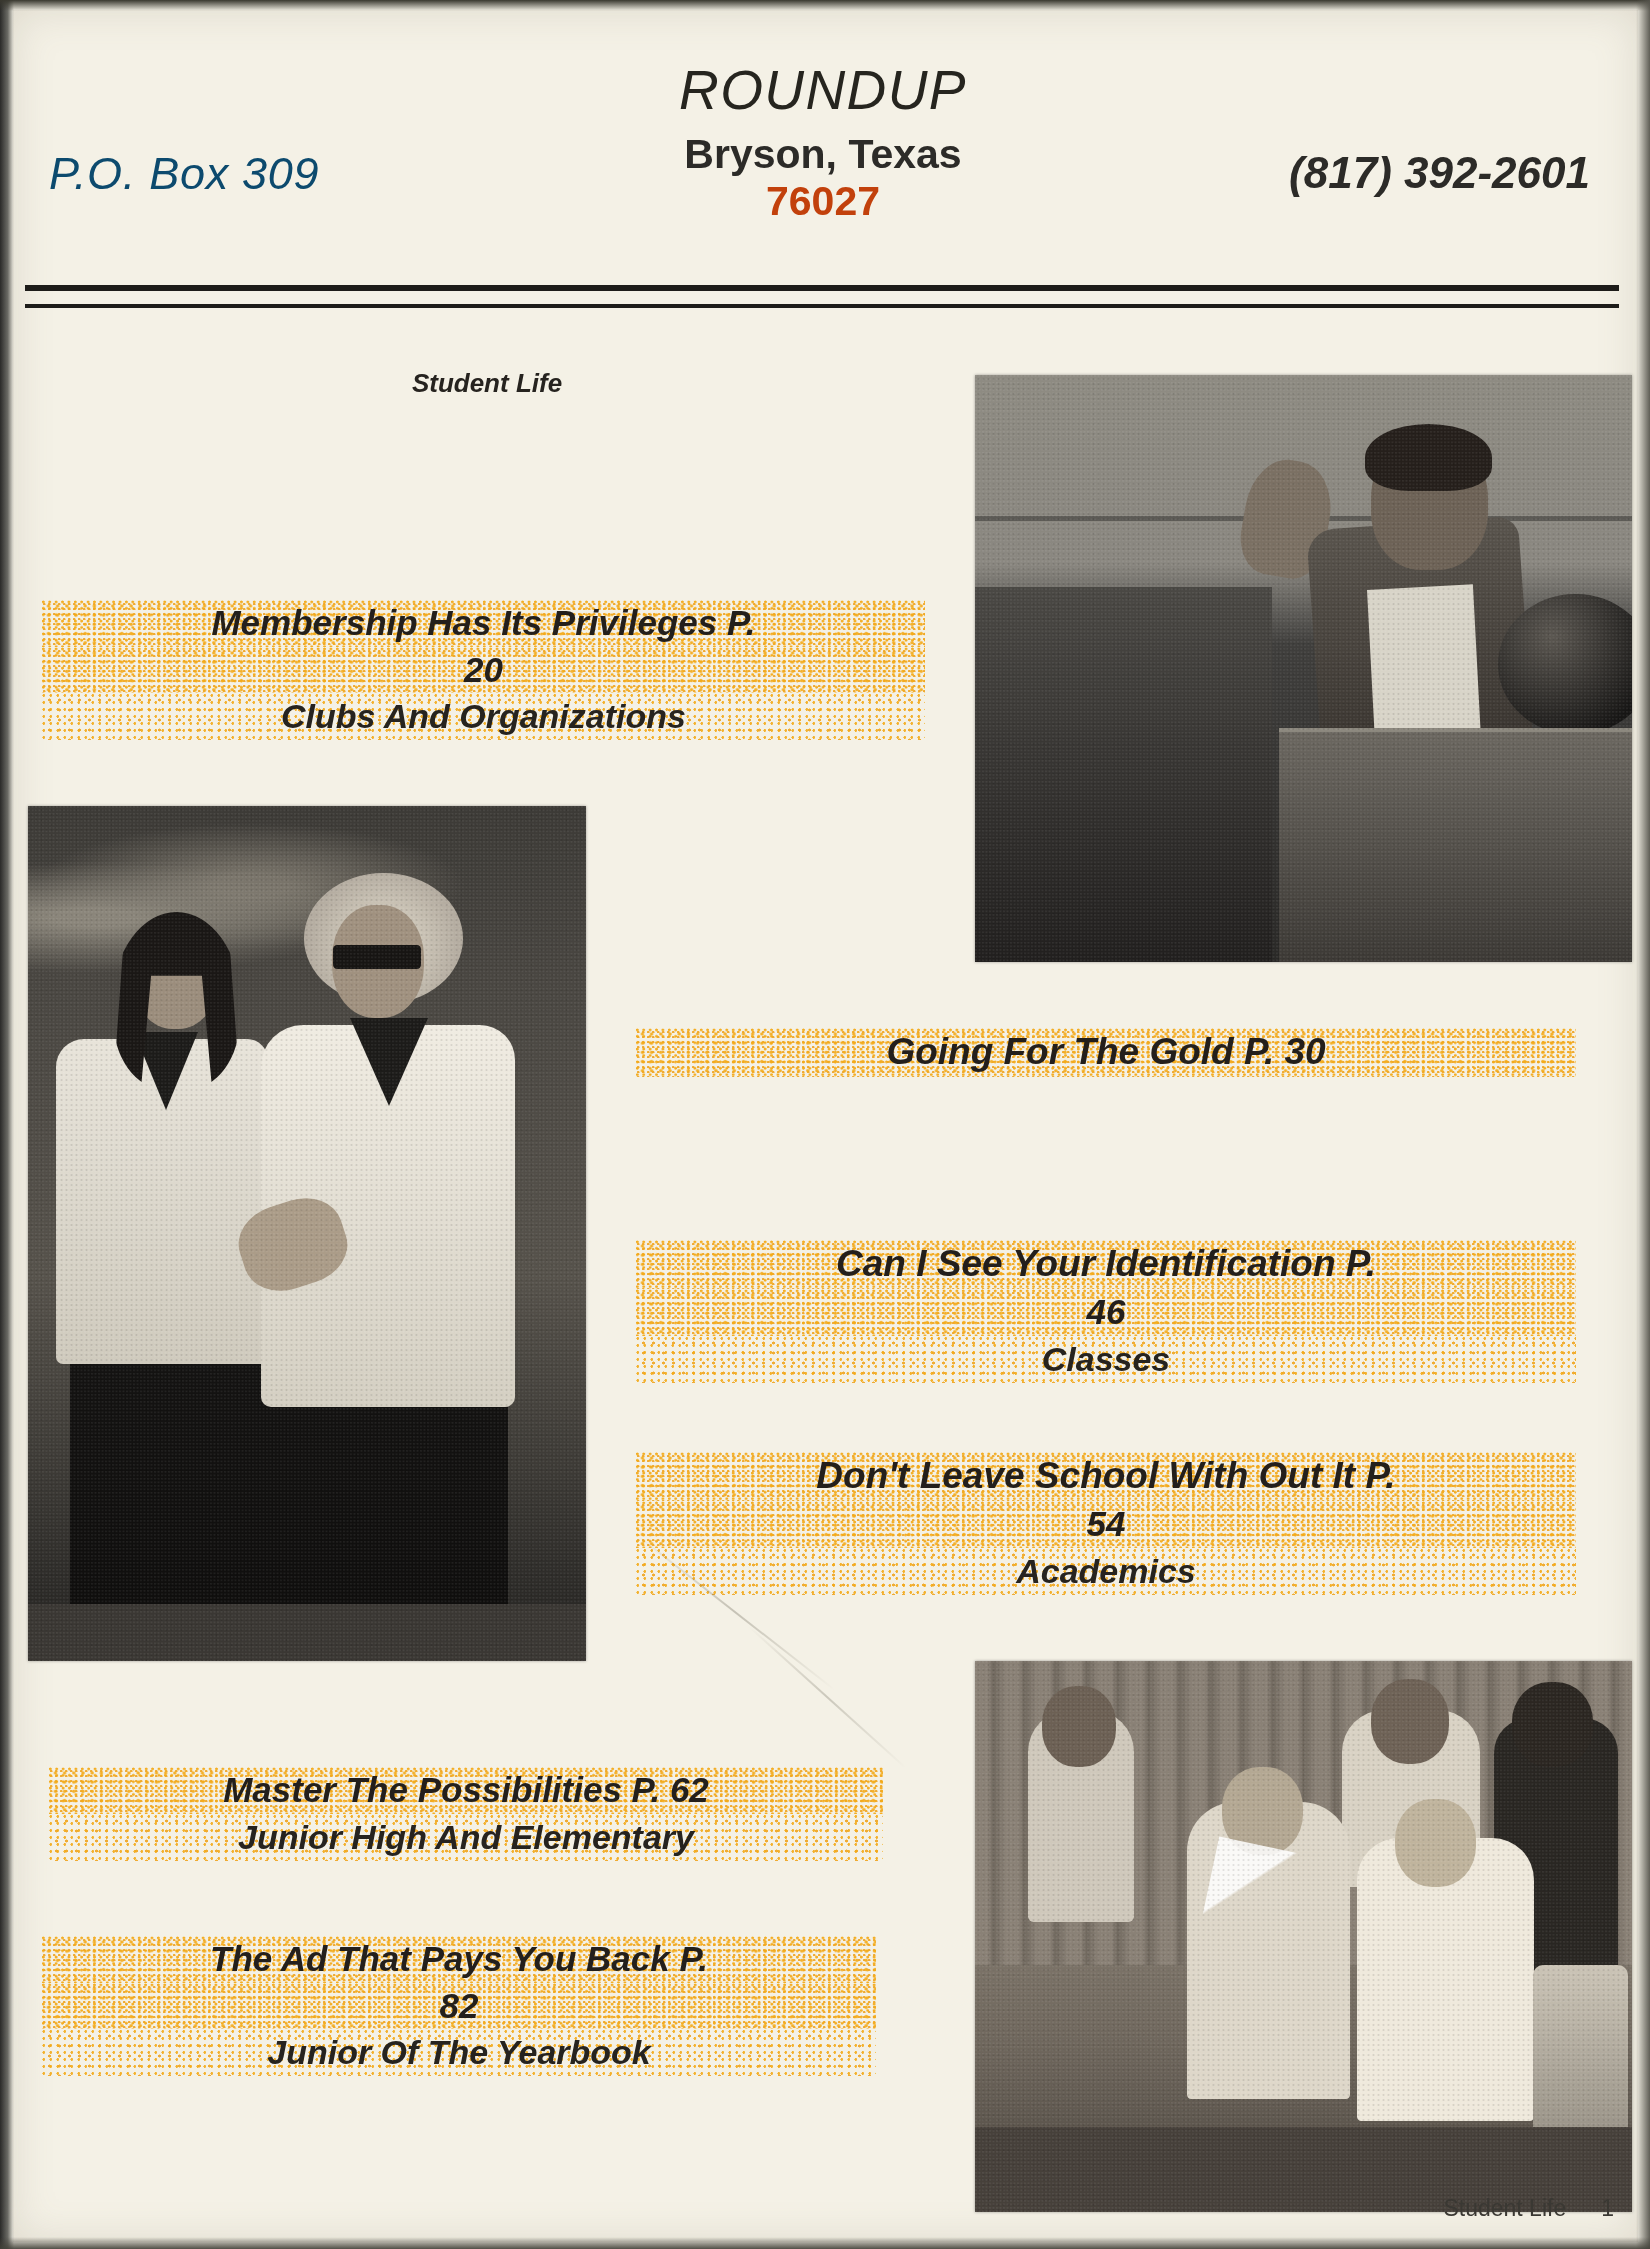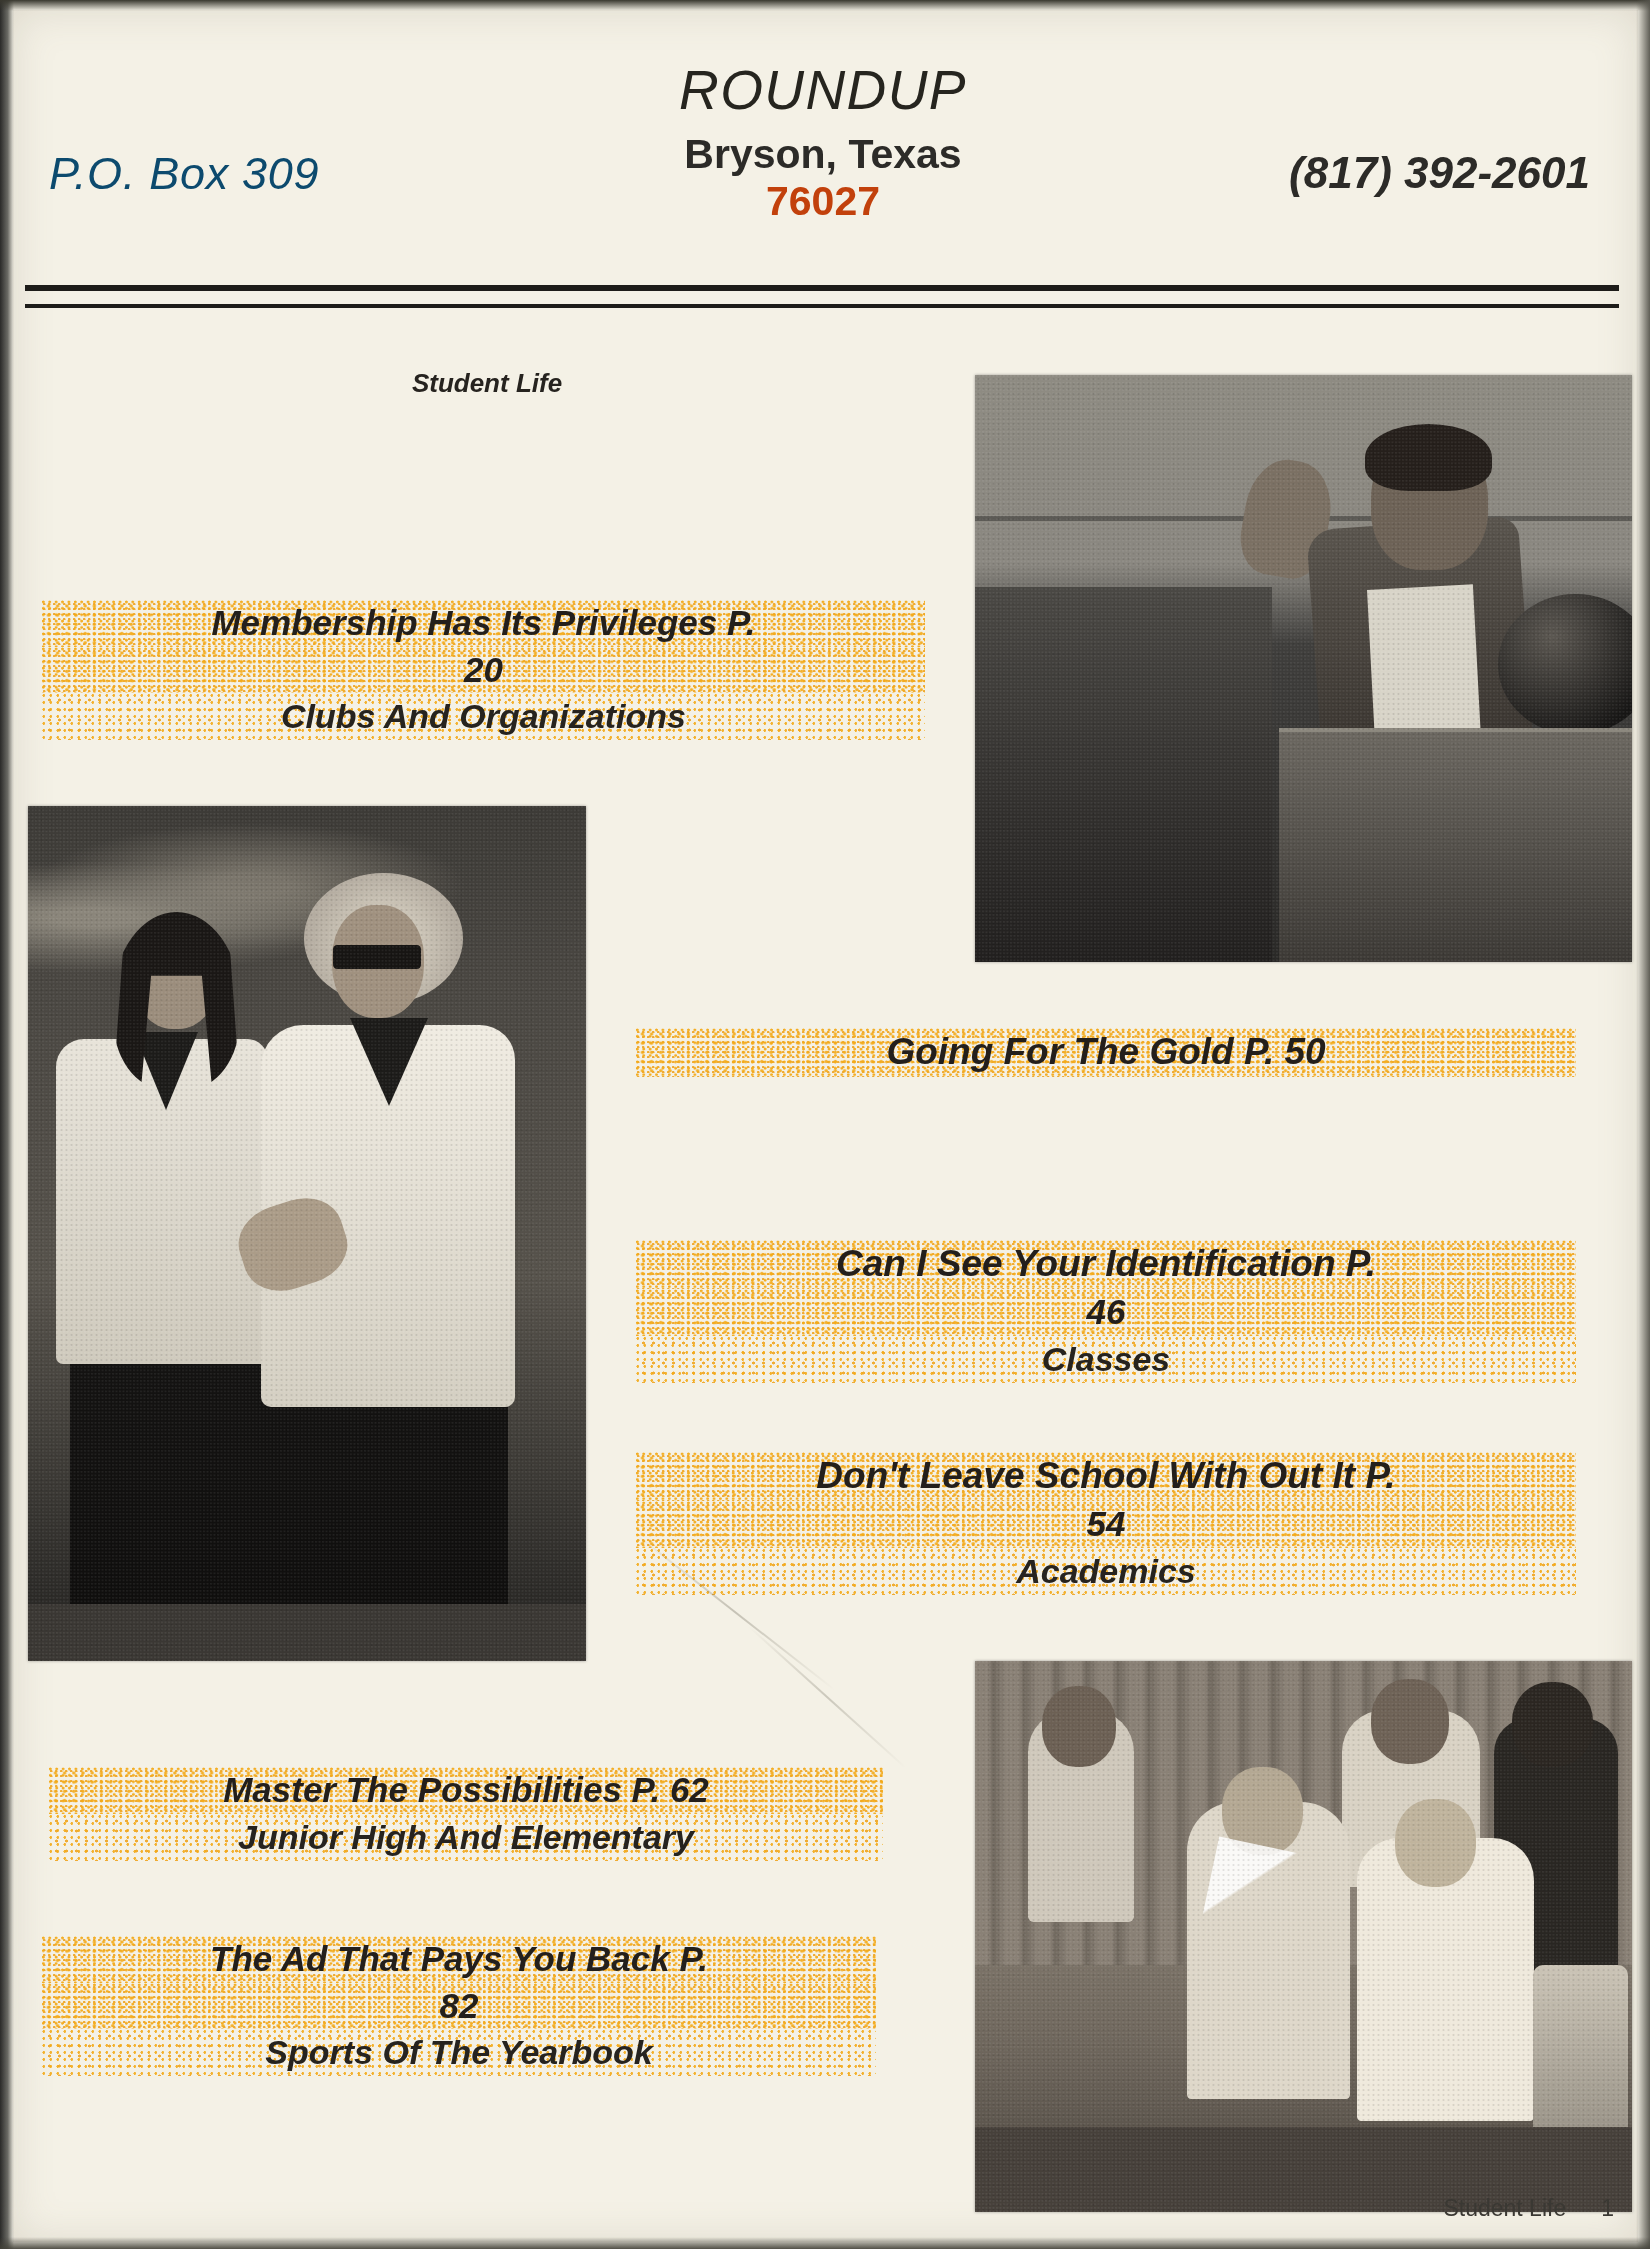--- a/index.html
+++ b/index.html
@@ -446,21 +446,21 @@
     <span class="sub-plain">Student Life</span>
   </div>
 
   <div class="toc-entry" style="left:42px; top:572px; width:883px;margin-top:28px;">
     <span class="hl line">Membership Has Its Privileges P.</span>
     <span class="hl line">20</span>
     <span class="sub line">Clubs And Organizations</span>
   </div>
 
   <div class="toc-entry" style="left:636px; top:1028px; width:940px;">
-    <span class="hl hl-big line">Going For The Gold P. 50</span>
+    <span class="hl hl-big line">Going For The Gold P. 30</span>
   </div>
 
   <div class="toc-entry" style="left:636px; top:1240px; width:940px;">
     <span class="hl hl-big line">Can I See Your Identification P.</span>
     <span class="hl line">46</span>
     <span class="sub line">Classes</span>
   </div>
 
   <div class="toc-entry" style="left:636px; top:1452px; width:940px;">
     <span class="hl hl-big line">Don't Leave School With Out It P.</span>
@@ -469,21 +469,21 @@
   </div>
 
   <div class="toc-entry" style="left:49px; top:1767px; width:834px;">
     <span class="hl line">Master The Possibilities P. 62</span>
     <span class="sub line">Junior High And Elementary</span>
   </div>
 
   <div class="toc-entry" style="left:42px; top:1936px; width:834px;">
     <span class="hl line">The Ad That Pays You Back P.</span>
     <span class="hl line">82</span>
-    <span class="sub line">Sports Of The Yearbook</span>
+    <span class="sub line">Junior Of The Yearbook</span>
   </div>
 
   <div class="crease1"></div>
   <div class="crease2"></div>
 
   <div class="footer">
     <span class="footer-label">Student Life</span>
     <span class="footer-page">1</span>
   </div>
 

